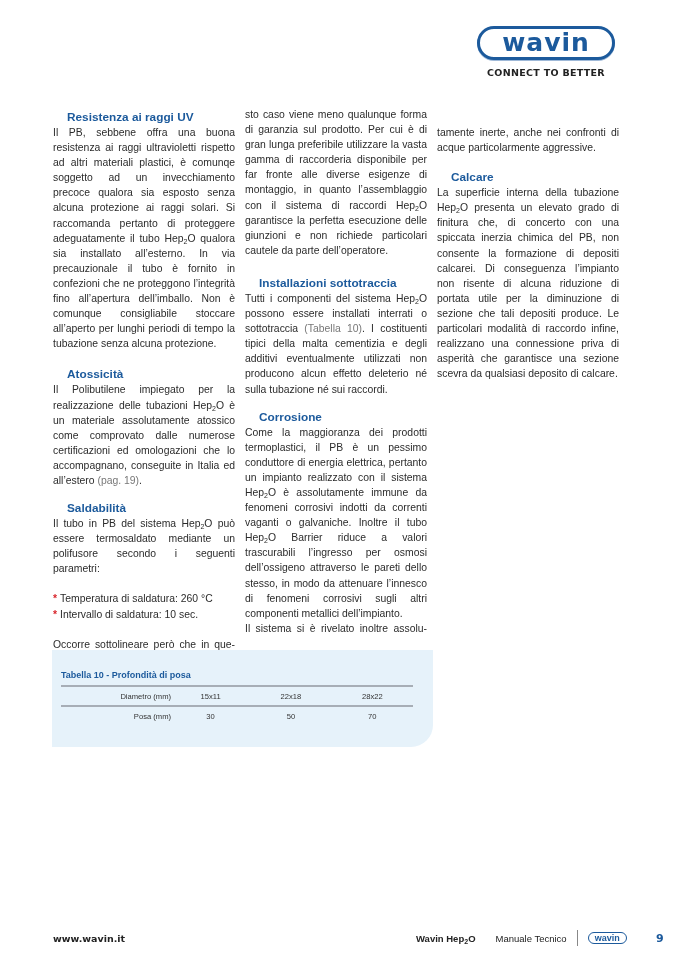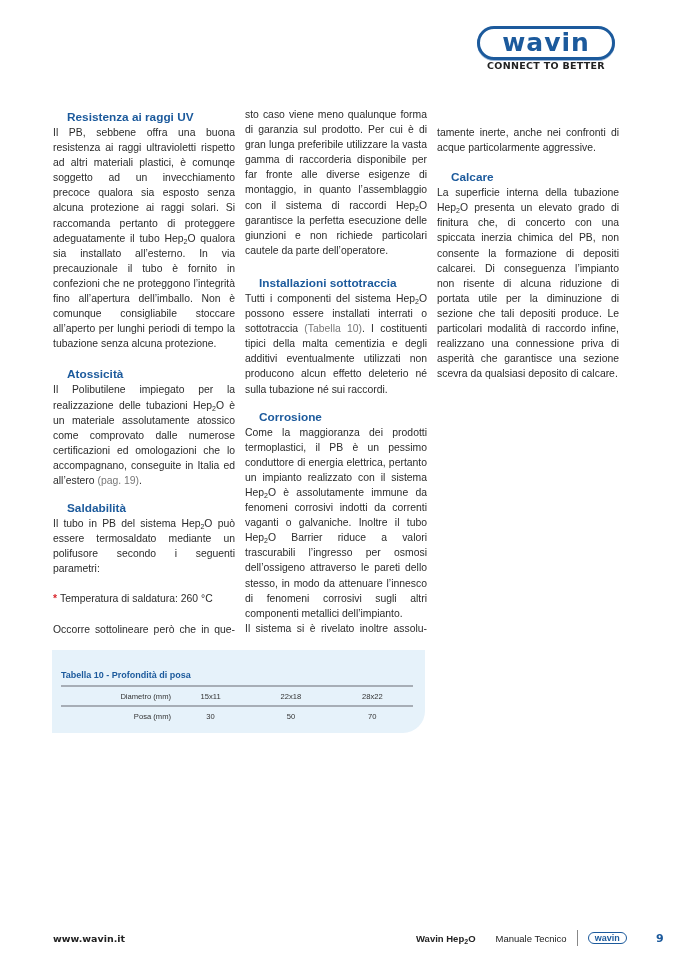--- a/index.html
+++ b/index.html
@@ -8,37 +8,37 @@
     font-family:"Liberation Sans", sans-serif; color:#2b2b2b;
   }
   .logo-wrap { position:absolute; left:474px; top:26px; width:144px; text-align:center; }
   .logo-pill {
     display:inline-block; width:138px; height:34px; border-radius:20px;
     border:3px solid #1c5a9c; box-sizing:border-box; background:#fff;
     box-shadow:0 1px 0 #9fb9d8;
     color:#1c5a9c; font-family:"DejaVu Sans", sans-serif; font-weight:bold;
     font-size:25px; line-height:27px; letter-spacing:1px;
   }
-  .tagline { font-size:9.5px; font-weight:bold; color:#222; letter-spacing:0.3px; font-family:"DejaVu Sans", sans-serif; }
+  .tagline { margin-top:7px; font-size:9.5px; font-weight:bold; color:#222; letter-spacing:0.3px; font-family:"DejaVu Sans", sans-serif; }
 
   .col { position:absolute; top:109px; width:182px; font-size:10.4px; line-height:15.1px; }
   .col p { margin:0; text-align:justify; }
   .c1 { left:53px; }
   .c2 { left:245px; top:107px; }
   .c3 { left:437px; top:125px; }
   h2 { margin:0; font-size:11.8px; line-height:16px; color:#1c5a9c; font-weight:bold;padding-left:14px; }
   .gap { height:15px; }
   .ref { color:#777; }
   sub { font-size:7px; vertical-align:-2px; line-height:0; }
   .bullet { display:block; }
   .bullet .star { color:#d9272e; font-weight:bold; margin-right:3px; }
 
   .table-box {
-    position:absolute; left:52px; top:650px; width:373px; height:83px;
-    background:#e6f2fa; border-bottom-right-radius:22px;
+    position:absolute; left:52px; top:650px; width:373px; height:97px;
+    background:#e6f2fa; border-bottom-right-radius:22px;padding-left:8px;
   }
   .table-title { position:absolute; left:9px; top:20px; font-size:9px; font-weight:bold; color:#1c5a9c; }
   .tbl { position:absolute; left:9px; top:35px; width:352px; border-collapse:collapse; font-size:7.6px; color:#333; }
   .tbl td { text-align:center; height:18px; padding:0; }
   .tbl tr.hdr td { border-top:2px solid #a7aeb6; border-bottom:2px solid #a7aeb6; }
   .tbl td.first { width:110px;text-align:right; }
 
   .footer-url { position:absolute; left:53px; top:933px; font-size:9.5px; font-weight:bold; color:#222; font-family:"DejaVu Sans", sans-serif; }
   .footer-right { position:absolute; left:416px; top:930px; display:flex; align-items:center; font-size:9.5px; color:#222; font-family:Liberation Sans, sans-serif; }
   .footer-brand { font-weight:bold; }
@@ -63,20 +63,21 @@
   <p><span>Il PB, sebbene offra una buona resistenza ai raggi ultravioletti rispetto ad altri materiali plastici, è comunqe soggetto ad un invecchiamento precoce qualora sia esposto senza alcuna protezione ai raggi solari. Si raccomanda pertanto di proteggere adeguatamente il tubo Hep</span><sub>2</sub><span>O qualora sia installato all’esterno. In via precauzionale il tubo è fornito in confezioni che ne proteggono l’integrità fino all’apertura dell’imballo. Non è comunque consigliabile stoccare all’aperto per lunghi periodi di tempo la tubazione senza alcuna protezione.</span></p>
   <div class="gap"></div>
   <h2>Atossicità</h2>
   <p><span>Il Polibutilene impiegato per la realizzazione delle tubazioni Hep</span><sub>2</sub><span>O è un materiale assolutamente atossico come comprovato dalle numerose certificazioni ed omologazioni che lo accompagnano, conseguite in Italia ed all’estero </span><span class="ref">(pag. 19)</span><span>.</span></p>
   <div class="gap" style="height:12px"></div>
   <h2>Saldabilità</h2>
   <p><span>Il tubo in PB del sistema Hep</span><sub>2</sub><span>O può essere termosaldato mediante un polifusore secondo i seguenti parametri:</span></p>
   <div class="gap"></div>
   <p style="text-align:left">
     <span class="bullet"><span class="star">*</span><span>Temperatura di saldatura: 260 °C</span></span>
+    <span class="bullet"><span class="star">*</span><span>Intervallo di saldatura: 10 sec.</span></span>
   </p>
   <div class="gap"></div>
   <p style="text-align:justify;text-align-last:justify;">Occorre sottolineare però che in que-</p>
 </div>
 
 <div class="col c2">
   <p>sto caso viene meno qualunque forma di garanzia sul prodotto. Per cui è di gran lunga preferibile utilizzare la vasta gamma di raccorderia disponibile per far fronte alle diverse esigenze di montaggio, in quanto l’assemblaggio con il sistema di raccordi Hep<sub>2</sub><span>O garantisce la perfetta esecuzione delle giunzioni e non richiede particolari cautele da parte dell’operatore.</span></p>
   <div class="gap" style="height:17px"></div>
   <h2>Installazioni sottotraccia</h2>
   <p><span>Tutti i componenti del sistema Hep</span><sub>2</sub><span>O possono essere installati interrati o sottotraccia </span><span class="ref">(Tabella 10)</span><span>. I costituenti tipici della malta cementizia e degli additivi eventualmente utilizzati non producono alcun effetto deleterio né sulla tubazione né sui raccordi.</span></p>

